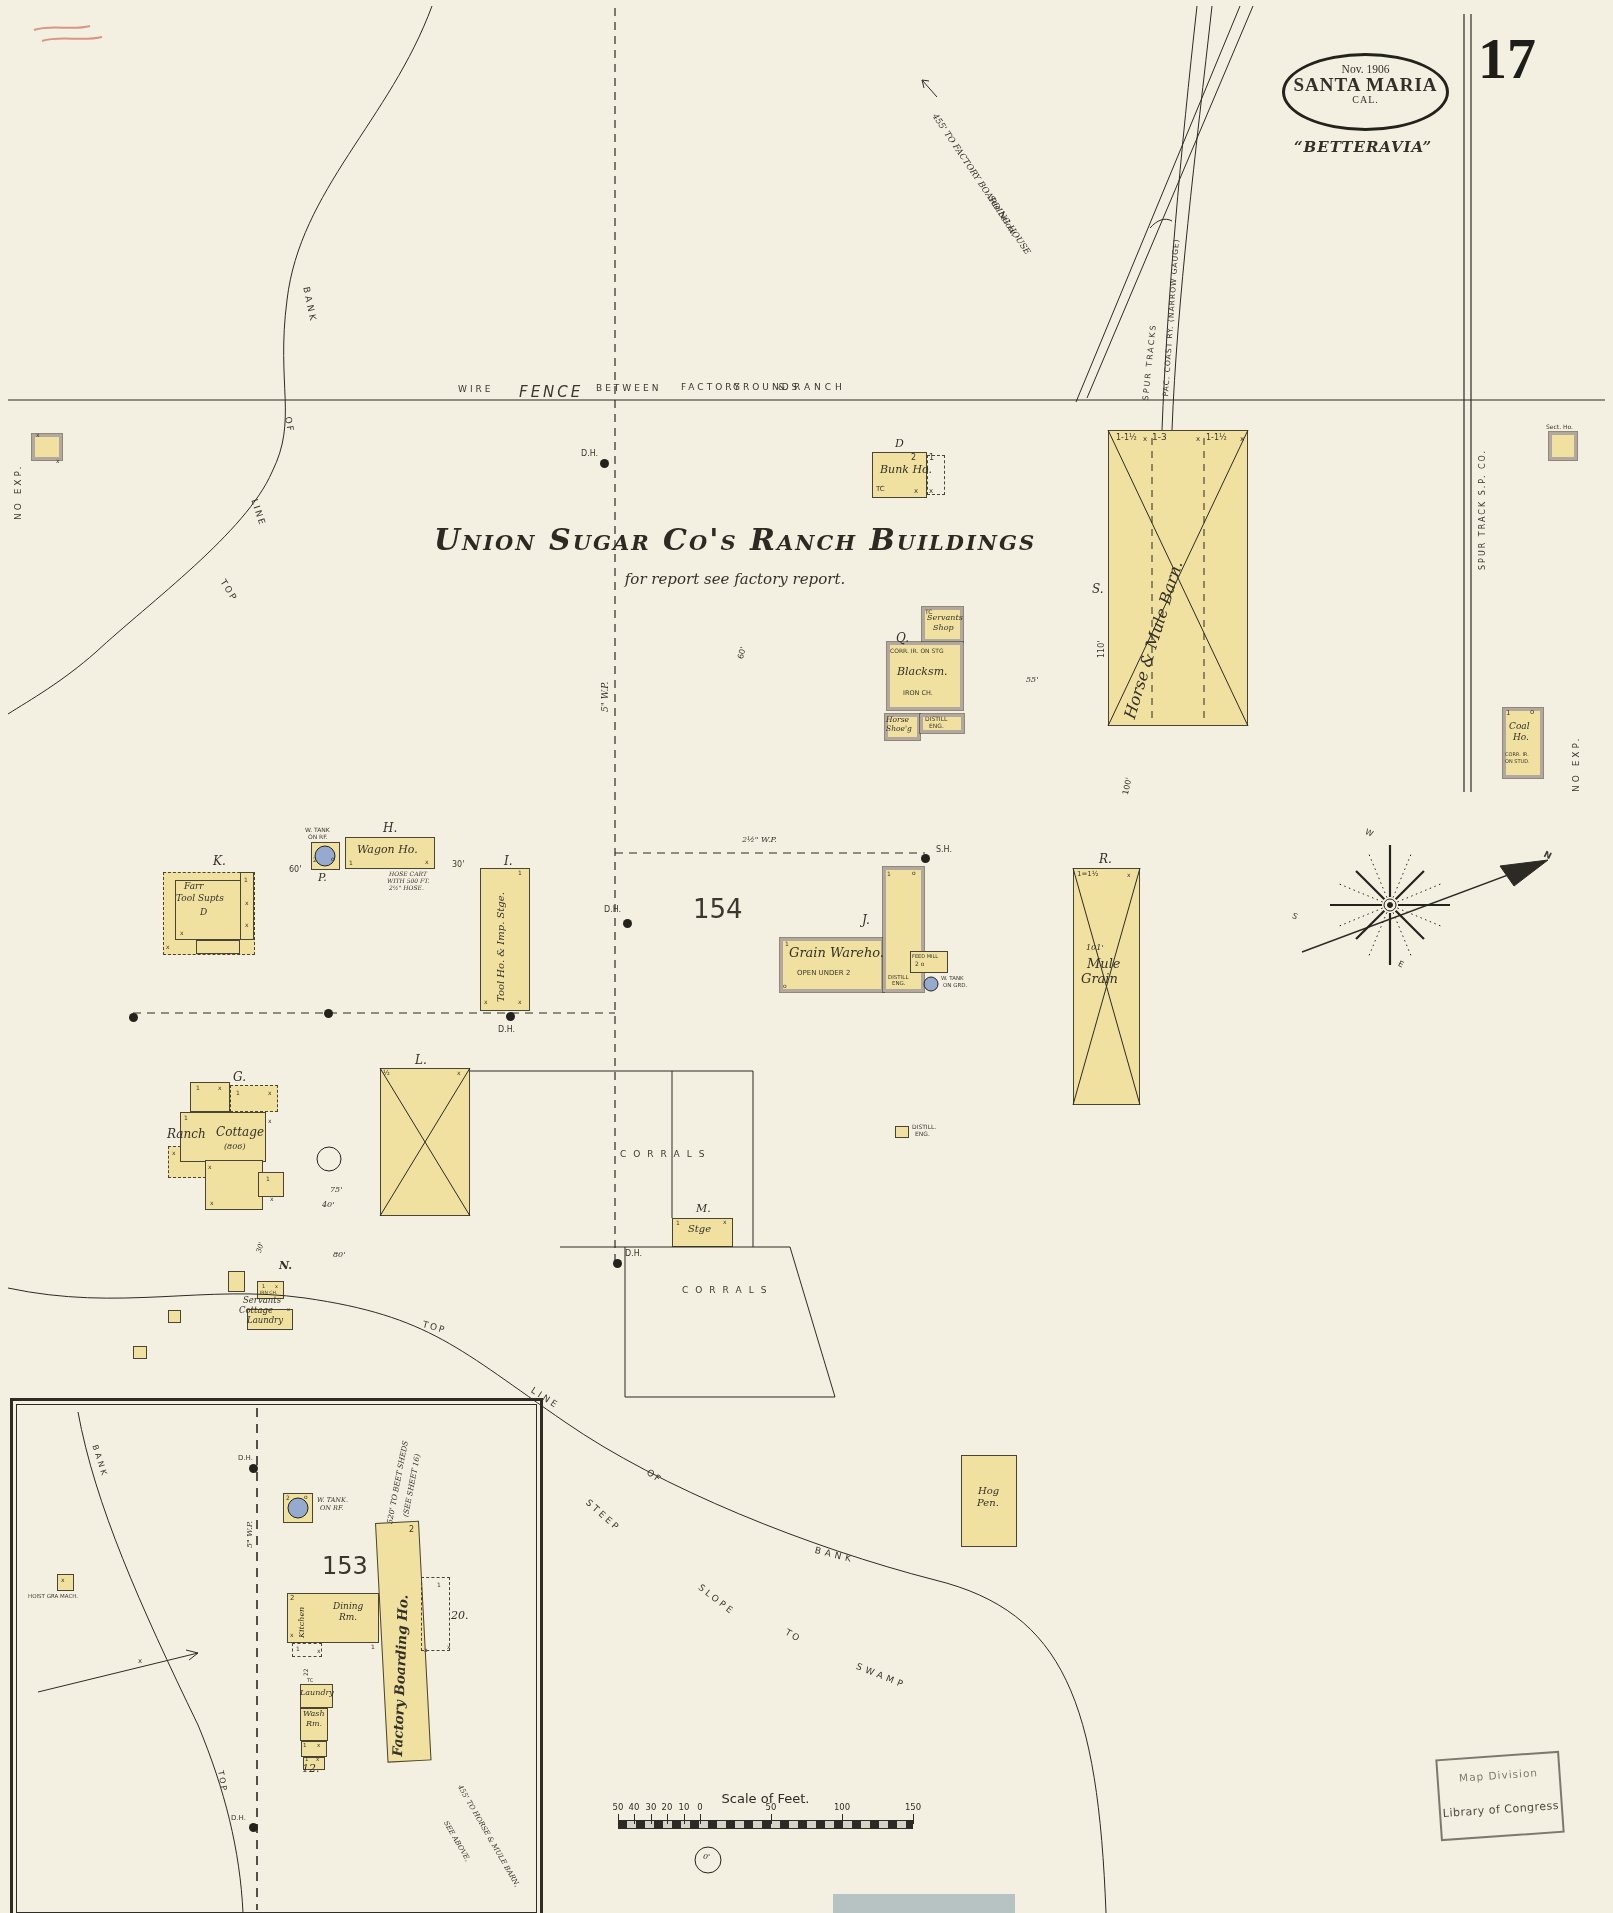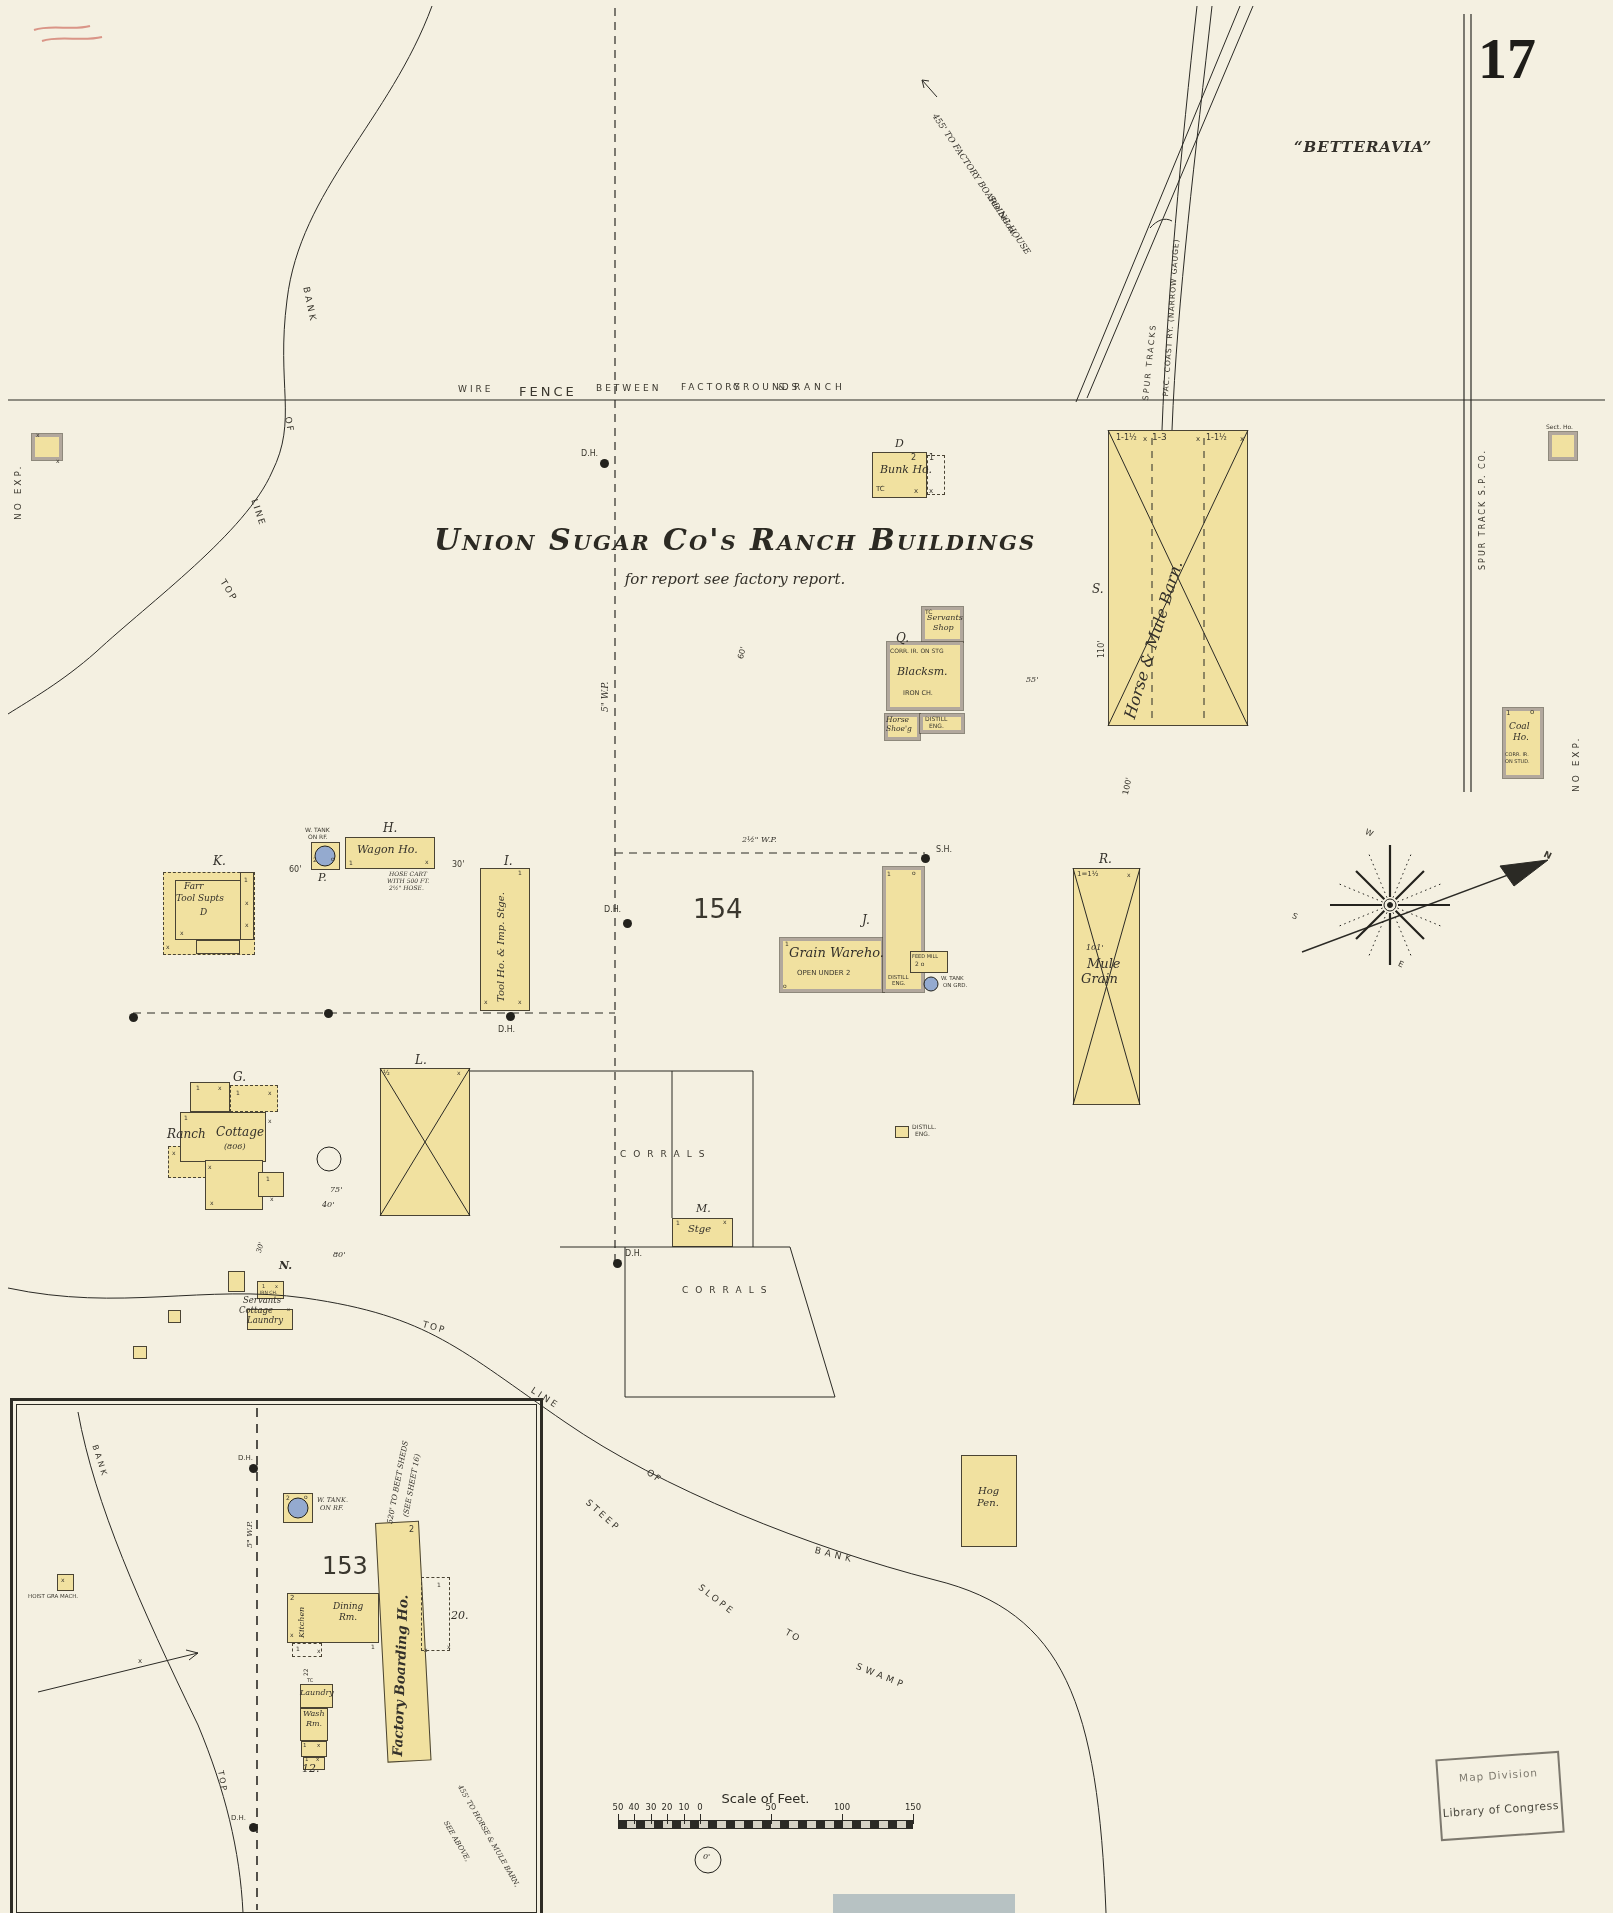--- a/index.html
+++ b/index.html
@@ -170,21 +170,21 @@
       <div class="dot" style="left: 599.5px; top: 458.5px;"></div>
       <div class="dot" style="left: 128.5px; top: 1012.5px;"></div>
       <div class="dot" style="left: 323.5px; top: 1008.5px;"></div>
       <div class="dot" style="left: 505.5px; top: 1011.5px;"></div>
       <div class="dot" style="left: 622.5px; top: 918.5px;"></div>
       <div class="dot" style="left: 920.5px; top: 853.5px;"></div>
       <div class="dot" style="left: 612.5px; top: 1258.5px;"></div>
       <div class="dot" style="left: 248.5px; top: 1463.5px;"></div>
       <div class="dot" style="left: 248.5px; top: 1822.5px;"></div>
       <span class="lbl" style="left: 458px; top: 385px; font-size: 9px; letter-spacing: 3px;">WIRE</span>
-      <span class="lbl" style="left: 519px; top: 385px; font-size: 13px; letter-spacing: 3px;">FENCE</span>
+      <span class="lbl" style="left: 519px; top: 385px; font-size: 15px; letter-spacing: 3px; font-style: italic;">FENCE</span>
       <span class="lbl" style="left: 596px; top: 384px; font-size: 9px; letter-spacing: 3px;">BETWEEN</span>
       <span class="lbl" style="left: 681px; top: 383px; font-size: 9px; letter-spacing: 3px;">FACTORY</span>
       <span class="lbl" style="left: 733px; top: 383px; font-size: 9px; letter-spacing: 3px;">GROUNDS</span>
       <span class="lbl" style="left: 778px; top: 383px; font-size: 9px;">&amp;</span>
       <span class="lbl" style="left: 794px; top: 383px; font-size: 9px; letter-spacing: 4px;">RANCH</span>
       <span class="lbl it" style="left: 601px; top: 712px; font-size: 9px; transform: rotate(-90deg);">5" W.P.</span>
       <span class="lbl" style="left: 581px; top: 450px; font-size: 8px;">D.H.</span>
       <span class="lbl it" style="left: 938px; top: 112px; font-size: 8.5px; transform: rotate(56deg);">455' TO FACTORY BOARDING HOUSE</span>
       <span class="lbl it" style="left: 994px; top: 194px; font-size: 8.5px; transform: rotate(58deg);">See below.</span>
       <span class="lbl" style="left: 1142px; top: 400px; font-size: 8px; letter-spacing: 2px; transform: rotate(-84deg);">SPUR TRACKS</span>
@@ -377,20 +377,25 @@
       <span class="lbl" style="left: 138px; top: 1658px; font-size: 7px;">x</span>
       <span class="lbl bd" style="left: 1546px; top: 850px; font-size: 9px; transform: rotate(25deg);">N</span>
       <span class="lbl" style="left: 1367px; top: 828px; font-size: 8px; transform: rotate(25deg);">W</span>
       <span class="lbl" style="left: 1294px; top: 912px; font-size: 8px; transform: rotate(25deg);">S</span>
       <span class="lbl" style="left: 1400px; top: 960px; font-size: 8px; transform: rotate(25deg);">E</span>
       <span class="lbl" style="left: 36px; top: 432px; font-size: 6px;">x</span>
       <span class="lbl" style="left: 56px; top: 458px; font-size: 6px;">x</span>
       <span class="lbl it" style="left: 703px; top: 1853px; font-size: 8px;">0'</span>
     </div>
 
+  <div class="hdr" id="title-oval">
+    <div id="oval-date">Nov. 1906</div>
+    <div id="oval-city">SANTA MARIA</div>
+    <div id="oval-state">CAL.</div>
+  </div>
   <div class="hdr" id="area-name">“BETTERAVIA”</div>
   <div class="hdr" id="sheet-number">17</div>
 
   <div class="hdr" id="main-title">Union Sugar Co's Ranch Buildings</div>
   <div class="hdr" id="main-subtitle">for report see factory report.</div>
 
   <div class="hdr" id="scale-title">Scale of Feet.</div>
   <div id="scale-bar"></div>
   <div id="scale-ticks">
       <div class="tickmark" style="left: 618px; top: 1814px;"></div>

